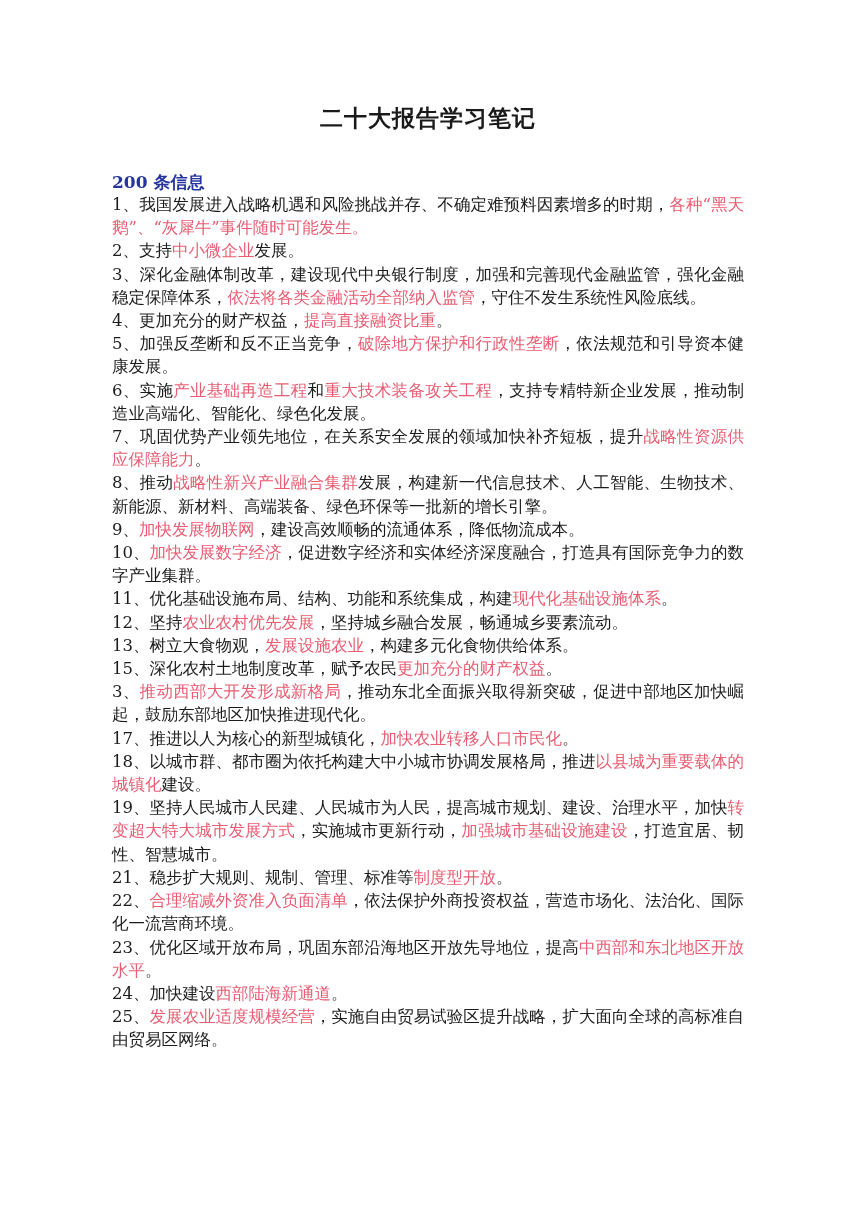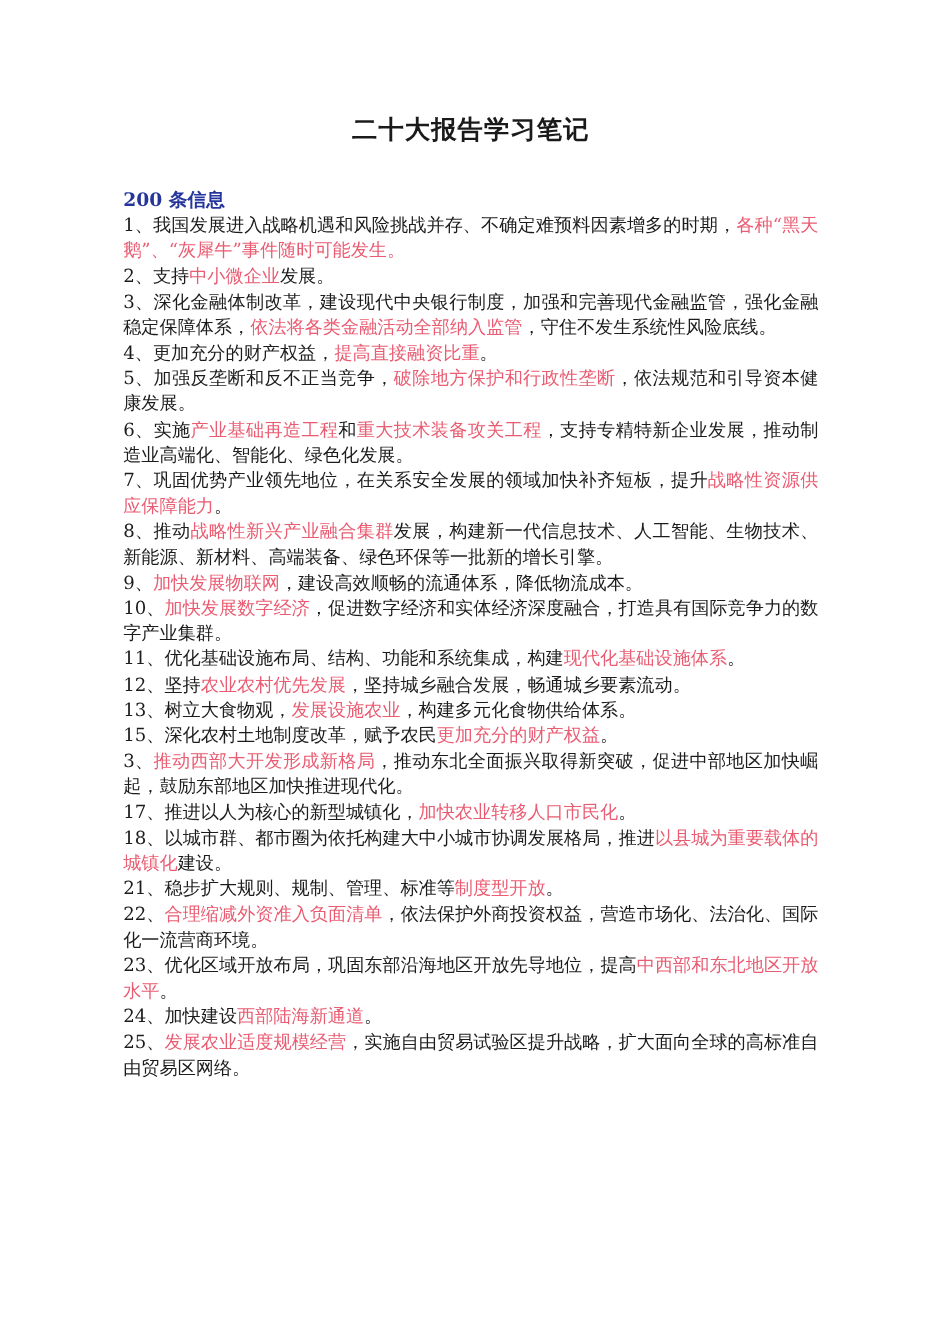--- a/index.html
+++ b/index.html
@@ -95,20 +95,21 @@
         <p class="item"><span class="nohl">8、</span><span class="nohl">推动</span><span class="hl">战略性新兴产业融合集群</span><span class="nohl">发展，构建新一代信息技术、人工智能、生物技术、新能源、新材料、高端装备、绿色环保等一批新的增长引擎。</span></p>
         <p class="item"><span class="nohl">9、</span><span class="hl">加快发展物联网</span><span class="nohl">，建设高效顺畅的流通体系，降低物流成本。</span></p>
         <p class="item"><span class="nohl">10、</span><span class="hl">加快发展数字经济</span><span class="nohl">，促进数字经济和实体经济深度融合，打造具有国际竞争力的数字产业集群。</span></p>
         <p class="item"><span class="nohl">11、</span><span class="nohl">优化基础设施布局、结构、功能和系统集成，构建</span><span class="hl">现代化基础设施体系</span><span class="nohl">。</span></p>
         <p class="item"><span class="nohl">12、</span><span class="nohl">坚持</span><span class="hl">农业农村优先发展</span><span class="nohl">，坚持城乡融合发展，畅通城乡要素流动。</span></p>
         <p class="item"><span class="nohl">13、</span><span class="nohl">树立大食物观，</span><span class="hl">发展设施农业</span><span class="nohl">，构建多元化食物供给体系。</span></p>
         <p class="item"><span class="nohl">15、</span><span class="nohl">深化农村土地制度改革，赋予农民</span><span class="hl">更加充分的财产权益</span><span class="nohl">。</span></p>
         <p class="item"><span class="nohl">3、</span><span class="hl">推动西部大开发形成新格局</span><span class="nohl">，推动东北全面振兴取得新突破，促进中部地区加快崛起，鼓励东部地区加快推进现代化。</span></p>
         <p class="item"><span class="nohl">17、</span><span class="nohl">推进以人为核心的新型城镇化，</span><span class="hl">加快农业转移人口市民化</span><span class="nohl">。</span></p>
         <p class="item"><span class="nohl">18、</span><span class="nohl">以城市群、都市圈为依托构建大中小城市协调发展格局，推进</span><span class="hl">以县城为重要载体的城镇化</span><span class="nohl">建设。</span></p>
+        <p class="item"><span class="nohl">19、</span><span class="nohl">坚持人民城市人民建、人民城市为人民，提高城市规划、建设、治理水平，加快</span><span class="hl">转变超大特大城市发展方式</span><span class="nohl">，实施城市更新行动，</span><span class="hl">加强城市基础设施建设</span><span class="nohl">，打造宜居、韧性、智慧城市。</span></p>
         <p class="item"><span class="nohl">21、</span><span class="nohl">稳步扩大规则、规制、管理、标准等</span><span class="hl">制度型开放</span><span class="nohl">。</span></p>
         <p class="item"><span class="nohl">22、</span><span class="hl">合理缩减外资准入负面清单</span><span class="nohl">，依法保护外商投资权益，营造市场化、法治化、国际化一流营商环境。</span></p>
         <p class="item"><span class="nohl">23、</span><span class="nohl">优化区域开放布局，巩固东部沿海地区开放先导地位，提高</span><span class="hl">中西部和东北地区开放水平</span><span class="nohl">。</span></p>
         <p class="item"><span class="nohl">24、</span><span class="nohl">加快建设</span><span class="hl">西部陆海新通道</span><span class="nohl">。</span></p>
         <p class="item"><span class="nohl">25、</span><span class="hl">发展农业适度规模经营</span><span class="nohl">，实施自由贸易试验区提升战略，扩大面向全球的高标准自由贸易区网络。</span></p>
       </div>
 
   </div>
 </div>
 

